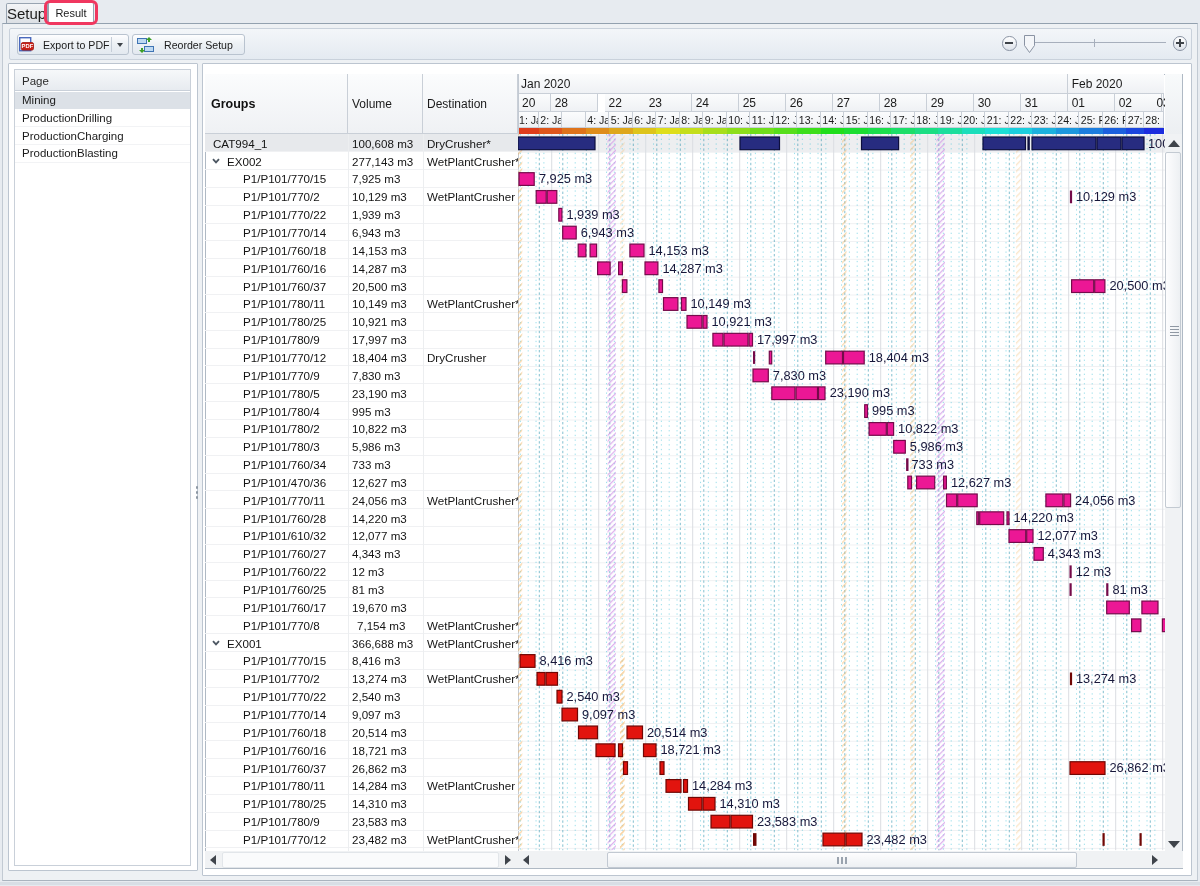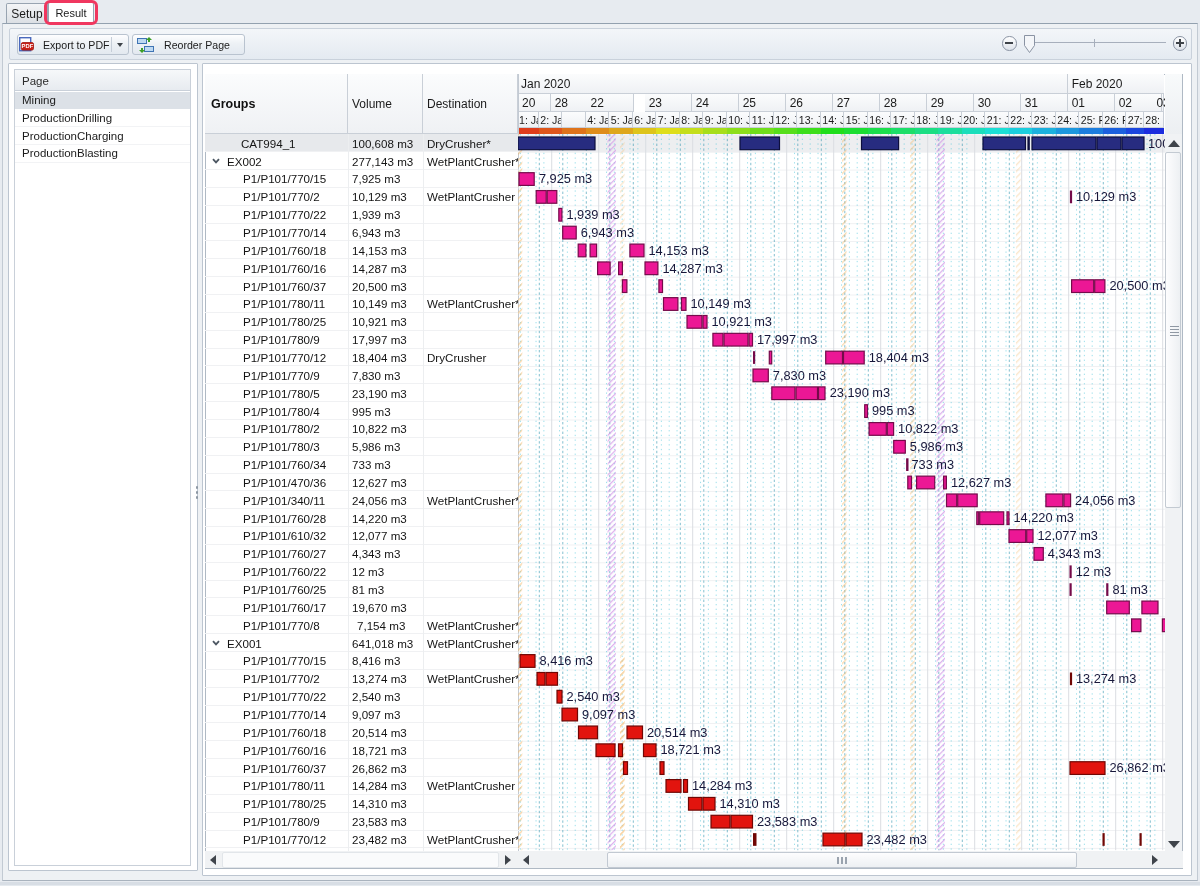--- a/index.html
+++ b/index.html
@@ -7,21 +7,21 @@
 .ct{position:absolute;top:2.4px;height:14px;font-size:11.6px;white-space:nowrap;overflow:hidden;color:#141414}
 .hcell{position:absolute;background:linear-gradient(#FBFCFD,#EFF1F4);border-bottom:1px solid #C9CFD7;font-size:12px;color:#1b1b1b;overflow:hidden;box-sizing:border-box}
 .btn{position:absolute;border:1px solid #B9C3CF;border-radius:3px;background:linear-gradient(#FEFEFF,#EDF1F5 45%,#E3E9F0);font-size:11px;color:#1b1b1b}
 .sbtn{position:absolute;background:transparent;border:none}
 .tri-l{width:0;height:0;border-style:solid;border-width:5.5px 6.5px 5.5px 0;border-color:transparent #3F444B transparent transparent}
 .tri-r{width:0;height:0;border-style:solid;border-width:5.5px 0 5.5px 6.5px;border-color:transparent transparent transparent #3F444B}
 .tri-u{width:0;height:0;border-style:solid;border-width:0 6px 7px 6px;border-color:transparent transparent #3F444B transparent}
 .tri-d{width:0;height:0;border-style:solid;border-width:7px 6px 0 6px;border-color:#3F444B transparent transparent transparent}
 </style></head><body>
 
-<div class="abs" style="left:6px;top:3px;width:42px;height:21px;background:linear-gradient(#F4F5F7,#DADEE3);border:1px solid #98A4B1;border-bottom:none;border-radius:2px 2px 0 0;font-size:12px;text-align:center;line-height:20px">Setup</div>
+<div class="abs" style="left:6px;top:3px;width:42px;height:21px;background:linear-gradient(#F4F5F7,#DADEE3);border:1px solid #98A4B1;border-bottom:none;border-radius:2px 2px 0 0;font-size:15px;line-height:20px">Setup</div>
 <div class="abs" style="left:48px;top:2px;width:46px;height:22px;background:#fff;border:1px solid #98A4B1;border-bottom:none;border-radius:2px 2px 0 0;font-size:11px;text-align:center;line-height:21px">Result</div>
 <div class="abs" style="left:44px;top:0px;width:54px;height:25px;border:3px solid #F0375F;border-radius:6px;z-index:30"></div>
 
 <div class="abs" style="left:2px;top:23px;width:1196px;height:858px;background:#EEF1F4;border-top:1px solid #93A1AF;border-left:1px solid #C2CAD3;border-right:1px solid #C2CAD3;border-bottom:1px solid #A9B3BE"></div>
 <div class="abs" style="left:0;top:882px;width:1200px;height:2.5px;background:#D8DEE5"></div>
 <div class="abs" style="left:0;top:884.5px;width:1200px;height:1.5px;background:#E5EAEF"></div>
 
 <div class="abs" style="left:8.5px;top:28px;width:1183px;height:31.5px;background:linear-gradient(#F3F6F9,#E4EAF1);border:1px solid #C9D1DB;border-radius:2px"></div>
 <div class="btn" style="left:16.5px;top:34px;width:112px;height:20.5px">
   <svg width="17" height="16" viewBox="0 0 17 16" style="position:absolute;left:1px;top:1.5px">
@@ -35,21 +35,21 @@
 </div>
 <div class="btn" style="left:131.5px;top:34px;width:113.5px;height:20.5px">
   <svg width="18" height="16" viewBox="0 0 18 16" style="position:absolute;left:4px;top:2px">
     <rect x="0.5" y="1.5" width="9" height="5" fill="#BED9F2" stroke="#3F74B4"></rect>
     <rect x="7.5" y="9.5" width="9" height="5" fill="#BED9F2" stroke="#3F74B4"></rect>
     <path d="M12 1 v4" stroke="#3B9E26" stroke-width="2" fill="none"></path>
     <path d="M12 0 l3 3 h-6 z" fill="#3B9E26"></path>
     <path d="M5 11 v4" stroke="#3B9E26" stroke-width="2" fill="none"></path>
     <path d="M5 16 l-3 -3 h6 z" fill="#3B9E26"></path>
   </svg>
-  <span style="position:absolute;left:31.5px;top:4px;font-size:10.6px">Reorder Page</span>
+  <span style="position:absolute;left:31.5px;top:4px;font-size:10.6px">Reorder Setup</span>
 </div>
 
 <div class="abs" style="left:1002px;top:36px;width:14.5px;height:14.5px;border-radius:50%;border:1px solid #8A93A3;background:linear-gradient(#FFF,#DDE2EA)"></div>
 <div class="abs" style="left:1005.2px;top:42.2px;width:8px;height:1.6px;background:#3E4349"></div>
 <div class="abs" style="left:1172.5px;top:36px;width:14.5px;height:14.5px;border-radius:50%;border:1px solid #8A93A3;background:linear-gradient(#FFF,#DDE2EA)"></div>
 <div class="abs" style="left:1175.7px;top:42.4px;width:8px;height:1.6px;background:#3E4349"></div>
 <div class="abs" style="left:1179.1px;top:39px;width:1.6px;height:8px;background:#3E4349"></div>
 <div class="abs" style="left:1034px;top:42.3px;width:132px;height:1px;background:#A7AFBC"></div>
 <div class="abs" style="left:1093.5px;top:38.5px;width:1px;height:8.5px;background:#A7AFBC"></div>
 <svg width="12" height="19" viewBox="0 0 12 19" style="position:absolute;left:1023.5px;top:34.5px">
@@ -89,21 +89,21 @@
   </div>
 <div class="hcell" style="left:1068.2px;top:74px;width:96.3px;height:19.5px">
     <span style="position:absolute;left:3.5px;top:2.5px">Feb 2020</span>
   </div>
 <div class="hcell" style="left:517.5px;top:93.5px;width:33.7px;height:18.0px;border-right:1px solid #C9CFD7">
     <span style="position:absolute;left:4.500000000000011px;top:2px">20</span>
   </div>
 <div class="hcell" style="left:551.2px;top:93.5px;width:47.0px;height:18.0px;border-right:1px solid #C9CFD7">
     <span style="position:absolute;left:3.5px;top:2px">28</span>
   </div>
-<div class="hcell" style="left:587px;top:93.5px;width:47.0px;height:18.0px;border-right:1px solid #C9CFD7">
+<div class="hcell" style="left:605px;top:93.5px;width:47.0px;height:18.0px;border-right:1px solid #C9CFD7">
     <span style="position:absolute;left:3.5px;top:2px">22</span>
   </div>
 <div class="hcell" style="left:645.2px;top:93.5px;width:47.0px;height:18.0px;border-right:1px solid #C9CFD7">
     <span style="position:absolute;left:3.5px;top:2px">23</span>
   </div>
 <div class="hcell" style="left:692.2px;top:93.5px;width:47.0px;height:18.0px;border-right:1px solid #C9CFD7">
     <span style="position:absolute;left:3.5px;top:2px">24</span>
   </div>
 <div class="hcell" style="left:739.2px;top:93.5px;width:47.0px;height:18.0px;border-right:1px solid #C9CFD7">
     <span style="position:absolute;left:3.5px;top:2px">25</span>
@@ -243,21 +243,21 @@
 <div style="position:absolute;left:1126.3px;top:128px;width:17.5px;height:6.4px;background:hsl(227,78%,49%)"></div>
 <div class="hcell" style="left:1143.8px;top:111.5px;width:20.7px;height:16.5px;border-right:1px solid #C9CFD7;font-size:10.6px">
     <span style="position:absolute;left:1.5px;top:2.2px;white-space:nowrap">28: Fe</span>
   </div>
 <div style="position:absolute;left:1143.8px;top:128px;width:20.7px;height:6.4px;background:hsl(235,78%,49%)"></div>
 <div style="position:absolute;left:1152px;top:95.5px;width:12.5px;height:14px;overflow:hidden;z-index:5">
     <span style="position:absolute;left:4.4px;font-size:12px">03</span>
   </div>
 
 <div style="position:absolute;left:205px;top:134.4px;width:312.5px;height:17.85px;background:#E7E9EC;border-bottom:1px solid #F0F1F3;box-sizing:border-box">
-    <div class="ct" style="left:36px;width:116.5px">CAT994_1</div>
+    <div class="ct" style="left:8px;width:116.5px">CAT994_1</div>
     <div class="ct" style="left:147.0px;width:67.0px">100,608 m3</div>
     <div class="ct" style="left:222.0px;width:92.0px">DryCrusher*</div>
   </div>
 <div style="position:absolute;left:205px;top:152.25px;width:312.5px;height:17.85px;border-bottom:1px solid #F0F1F3;box-sizing:border-box">
     <svg width="10" height="10" style="position:absolute;left:6px;top:4px" viewBox="0 0 10 10">
       <path d="M2 3.2 5 6.4 8 3.2" stroke="#4C5762" stroke-width="1.8" fill="none"></path>
     </svg>
     <div class="ct" style="left:22px;width:116.5px">EX002</div>
     <div class="ct" style="left:147.0px;width:67.0px">277,143 m3</div>
     <div class="ct" style="left:222.0px;width:92.0px">WetPlantCrusher*</div>
@@ -346,21 +346,21 @@
     <div class="ct" style="left:38px;width:100.5px">P1/P101/760/34</div>
     <div class="ct" style="left:147.0px;width:67.0px">733 m3</div>
     <div class="ct" style="left:222.0px;width:92.0px"></div>
   </div>
 <div style="position:absolute;left:205px;top:473.55px;width:312.5px;height:17.85px;border-bottom:1px solid #F0F1F3;box-sizing:border-box">
     <div class="ct" style="left:38px;width:100.5px">P1/P101/470/36</div>
     <div class="ct" style="left:147.0px;width:67.0px">12,627 m3</div>
     <div class="ct" style="left:222.0px;width:92.0px"></div>
   </div>
 <div style="position:absolute;left:205px;top:491.4px;width:312.5px;height:17.85px;border-bottom:1px solid #F0F1F3;box-sizing:border-box">
-    <div class="ct" style="left:38px;width:100.5px">P1/P101/340/11</div>
+    <div class="ct" style="left:38px;width:100.5px">P1/P101/770/11</div>
     <div class="ct" style="left:147.0px;width:67.0px">24,056 m3</div>
     <div class="ct" style="left:222.0px;width:92.0px">WetPlantCrusher*</div>
   </div>
 <div style="position:absolute;left:205px;top:509.25px;width:312.5px;height:17.85px;border-bottom:1px solid #F0F1F3;box-sizing:border-box">
     <div class="ct" style="left:38px;width:100.5px">P1/P101/760/28</div>
     <div class="ct" style="left:147.0px;width:67.0px">14,220 m3</div>
     <div class="ct" style="left:222.0px;width:92.0px"></div>
   </div>
 <div style="position:absolute;left:205px;top:527.1px;width:312.5px;height:17.85px;border-bottom:1px solid #F0F1F3;box-sizing:border-box">
     <div class="ct" style="left:38px;width:100.5px">P1/P101/610/32</div>
@@ -390,21 +390,21 @@
 <div style="position:absolute;left:205px;top:616.35px;width:312.5px;height:17.85px;border-bottom:1px solid #F0F1F3;box-sizing:border-box">
     <div class="ct" style="left:38px;width:100.5px">P1/P101/770/8</div>
     <div class="ct" style="left:152px;width:67.0px">7,154 m3</div>
     <div class="ct" style="left:222.0px;width:92.0px">WetPlantCrusher*</div>
   </div>
 <div style="position:absolute;left:205px;top:634.2px;width:312.5px;height:17.85px;border-bottom:1px solid #F0F1F3;box-sizing:border-box">
     <svg width="10" height="10" style="position:absolute;left:6px;top:4px" viewBox="0 0 10 10">
       <path d="M2 3.2 5 6.4 8 3.2" stroke="#4C5762" stroke-width="1.8" fill="none"></path>
     </svg>
     <div class="ct" style="left:22px;width:116.5px">EX001</div>
-    <div class="ct" style="left:147.0px;width:67.0px">641,018 m3</div>
+    <div class="ct" style="left:147.0px;width:67.0px">366,688 m3</div>
     <div class="ct" style="left:222.0px;width:92.0px">WetPlantCrusher*</div>
   </div>
 <div style="position:absolute;left:205px;top:652.05px;width:312.5px;height:17.85px;border-bottom:1px solid #F0F1F3;box-sizing:border-box">
     <div class="ct" style="left:38px;width:100.5px">P1/P101/770/15</div>
     <div class="ct" style="left:147.0px;width:67.0px">8,416 m3</div>
     <div class="ct" style="left:222.0px;width:92.0px"></div>
   </div>
 <div style="position:absolute;left:205px;top:669.9px;width:312.5px;height:17.85px;border-bottom:1px solid #F0F1F3;box-sizing:border-box">
     <div class="ct" style="left:38px;width:100.5px">P1/P101/770/2</div>
     <div class="ct" style="left:147.0px;width:67.0px">13,274 m3</div>

